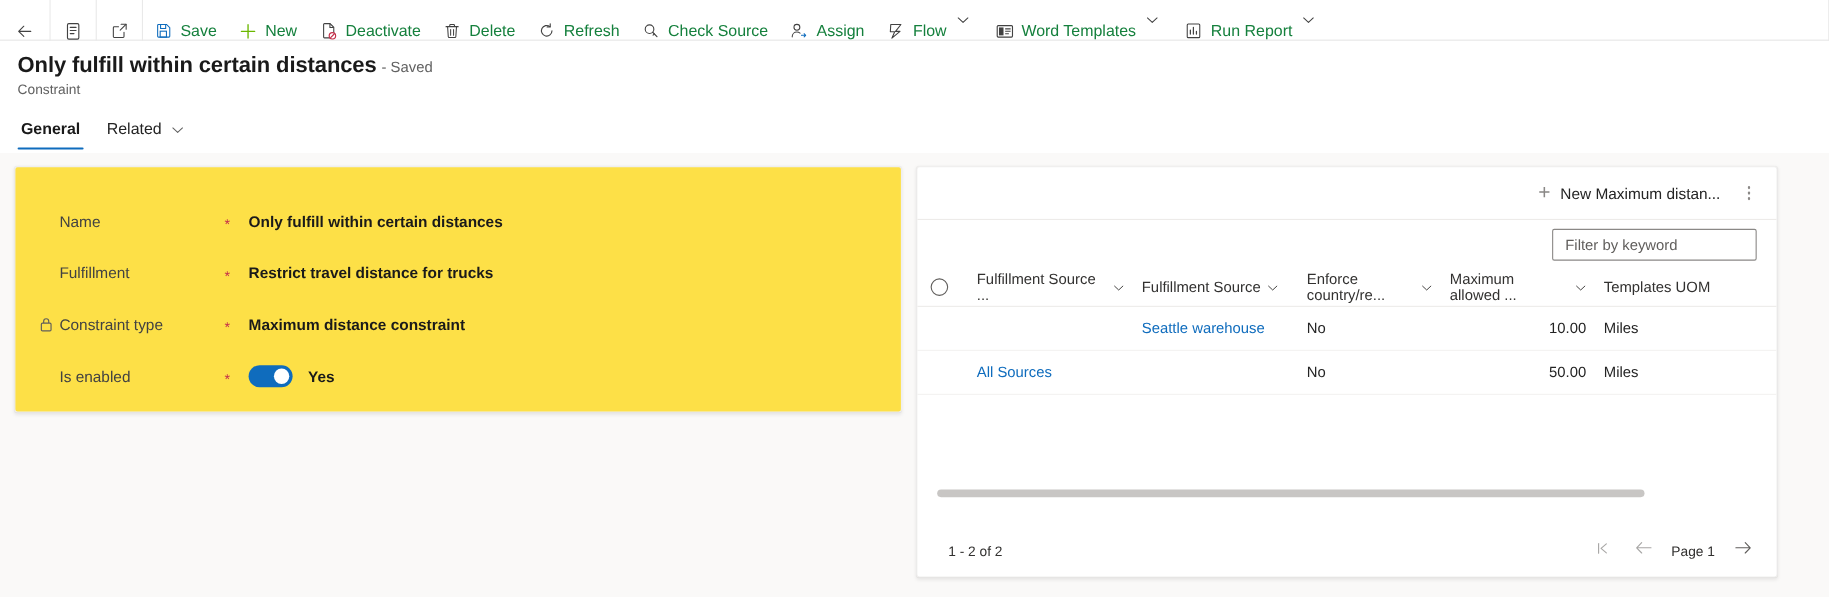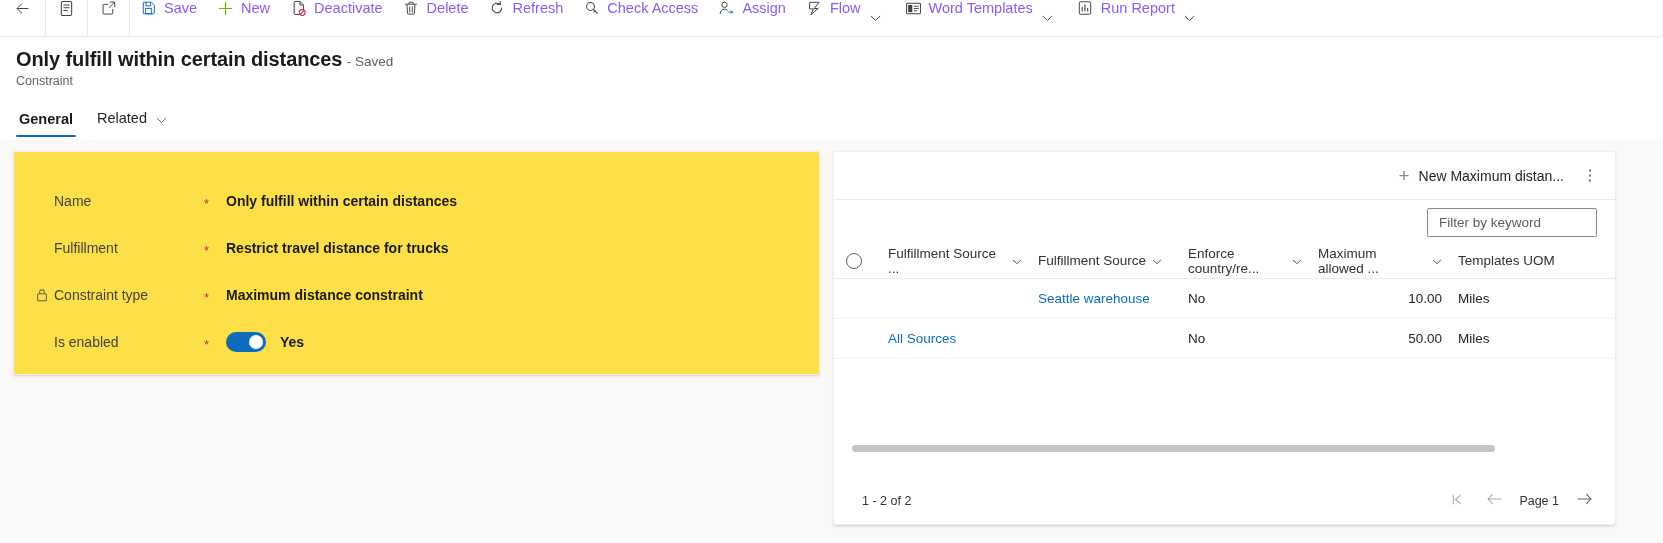--- a/index.html
+++ b/index.html
@@ -14,23 +14,23 @@
 
   
   .cmdbar {
     position:absolute; left:0; top:0; width:1663px; height:37px;
     background:#ffffff;
     border-bottom:1px solid #e6e6e6;
     display:flex; align-items:center;
   }
   .cmd-sep { width:1px; height:37px; background:#e9e9e9; flex:0 0 auto; }
   .cmd-btn {
-    display:flex; align-items:flex-start; gap:7px;
+    display:flex; align-items:flex-end; gap:7px;
     height:37px; padding:0 10px;
-    font-size:14.5px; color:#8b5cf6; white-space:nowrap;
+    font-size:14.5px; color:#15803d; white-space:nowrap;
     cursor:pointer; background:transparent; border:0;
     font-family:"Liberation Sans", sans-serif;
   }
   .cmd-icon { display:inline-flex; align-items:center; justify-content:center; width:17px; height:17px; flex:0 0 auto; }
   .cmd-icon svg { display:block; }
   .cmd-chev { display:inline-flex; align-items:center; justify-content:center; width:22px; height:37px; cursor:pointer; }
   .cmd-spacer { flex:1 1 auto; }
   .share-wrap { display:flex; align-items:center; height:37px; }
 
   
@@ -89,21 +89,21 @@
   .kebab {
     width:26px; height:31px; display:flex; flex-direction:column; align-items:center;
     justify-content:center; gap:2.5px; cursor:pointer; margin-left:6px;
   }
   .kebab i { width:2.5px; height:2.5px; background:#8a8886; border-radius:50%; display:block; }
 
   .grid-divider { height:1px; background:#edebe9; margin:0 0 0 0; }
 
   .filterrow { height:44px; display:flex; align-items:center; justify-content:flex-end; padding-right:18px; }
   .filterbox {
-    width:170px; height:29px; border:1px solid #8a8886; border-radius:2px;
+    width:186px; height:29px; border:1px solid #8a8886; border-radius:2px;
     background:#ffffff; display:flex; align-items:center; padding:0 9px;
     font-size:13.5px; color:#605e5c;
   }
   .filterbox input {
     border:0; outline:0; width:100%; font-size:13.5px; color:#323130;
     font-family:"Liberation Sans", sans-serif; background:transparent;
   }
   .filterbox input::placeholder { color:#605e5c; }
 
   table.grid { width:100%; border-collapse:collapse; table-layout:fixed; }
@@ -226,21 +226,21 @@
     </button>
 
     <button class="cmd-btn">
       <span class="cmd-icon">
         <svg width="16" height="16" viewBox="0 0 18 18">
             <circle cx="7.3" cy="7.3" r="4.4" stroke="#424242" stroke-width="1.15" fill="none"></circle>
             <path d="M10.5 10.5l4.4 4.4" stroke="#424242" stroke-width="1.2" stroke-linecap="round"></path>
             <path d="M12.3 12.1l-1.4 1.4" stroke="#424242" stroke-width="1.1" stroke-linecap="round"></path>
           </svg>
       </span>
-      <span>Check Access</span>
+      <span>Check Source</span>
     </button>
 
     <button class="cmd-btn">
       <span class="cmd-icon">
         <svg width="17" height="16" viewBox="0 0 19 18">
             <circle cx="7.2" cy="5.4" r="3" stroke="#424242" stroke-width="1.1" fill="none"></circle>
             <path d="M2.4 15.2c0-3 2.2-4.9 4.8-4.9 1.2 0 2.3.4 3.2 1.1" stroke="#424242" stroke-width="1.1" fill="none" stroke-linecap="round"></path>
             <path d="M11.8 13.6h4.4m0 0l-1.6-1.6m1.6 1.6l-1.6 1.6" stroke="#0f6cbd" stroke-width="1.05" fill="none" stroke-linecap="round" stroke-linejoin="round"></path>
           </svg>
       </span>

